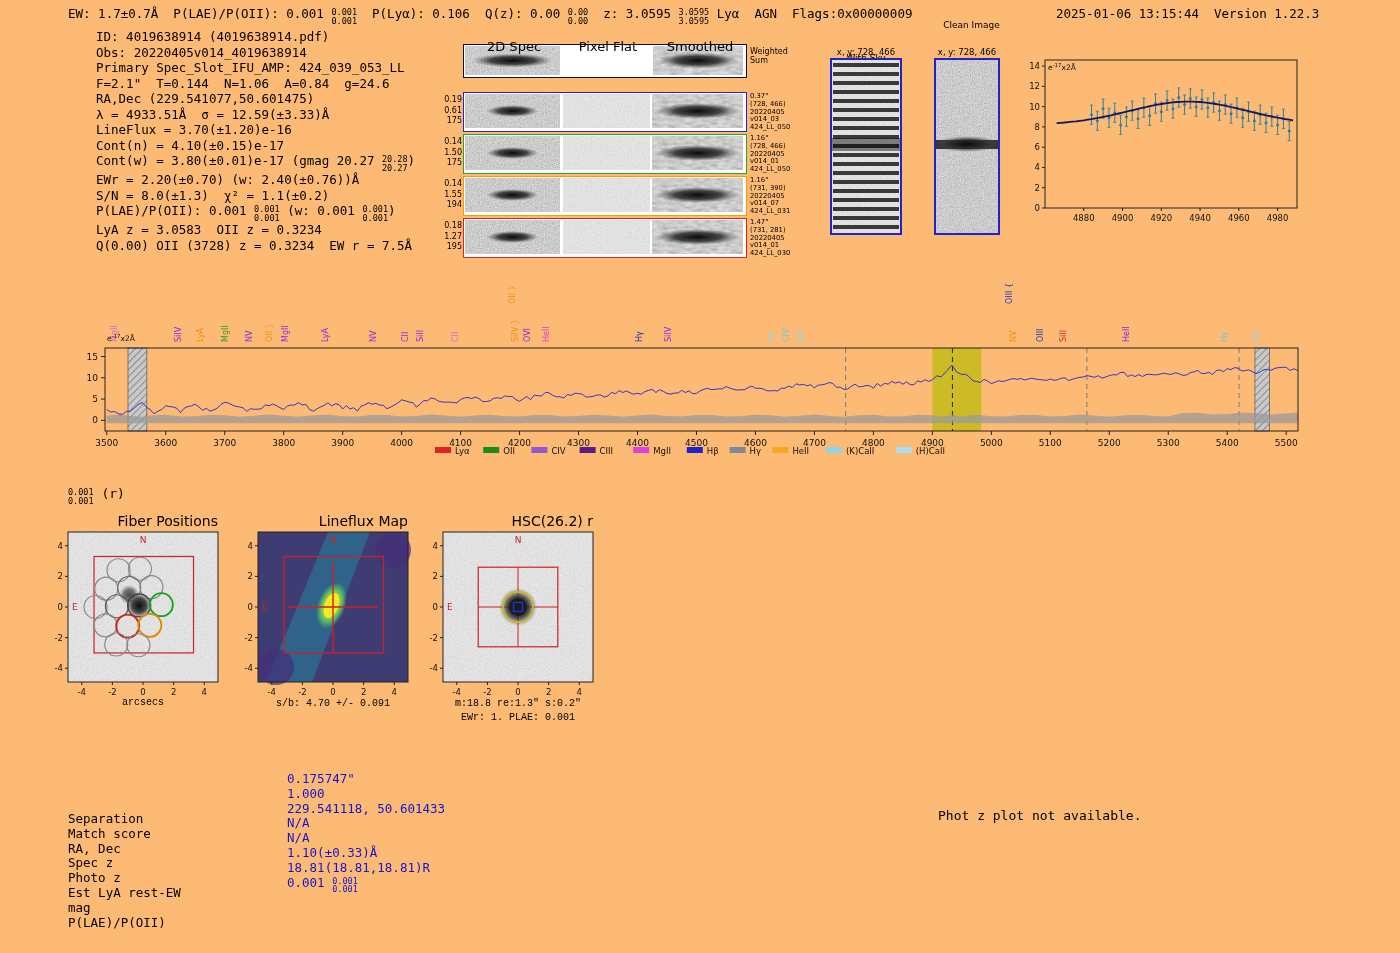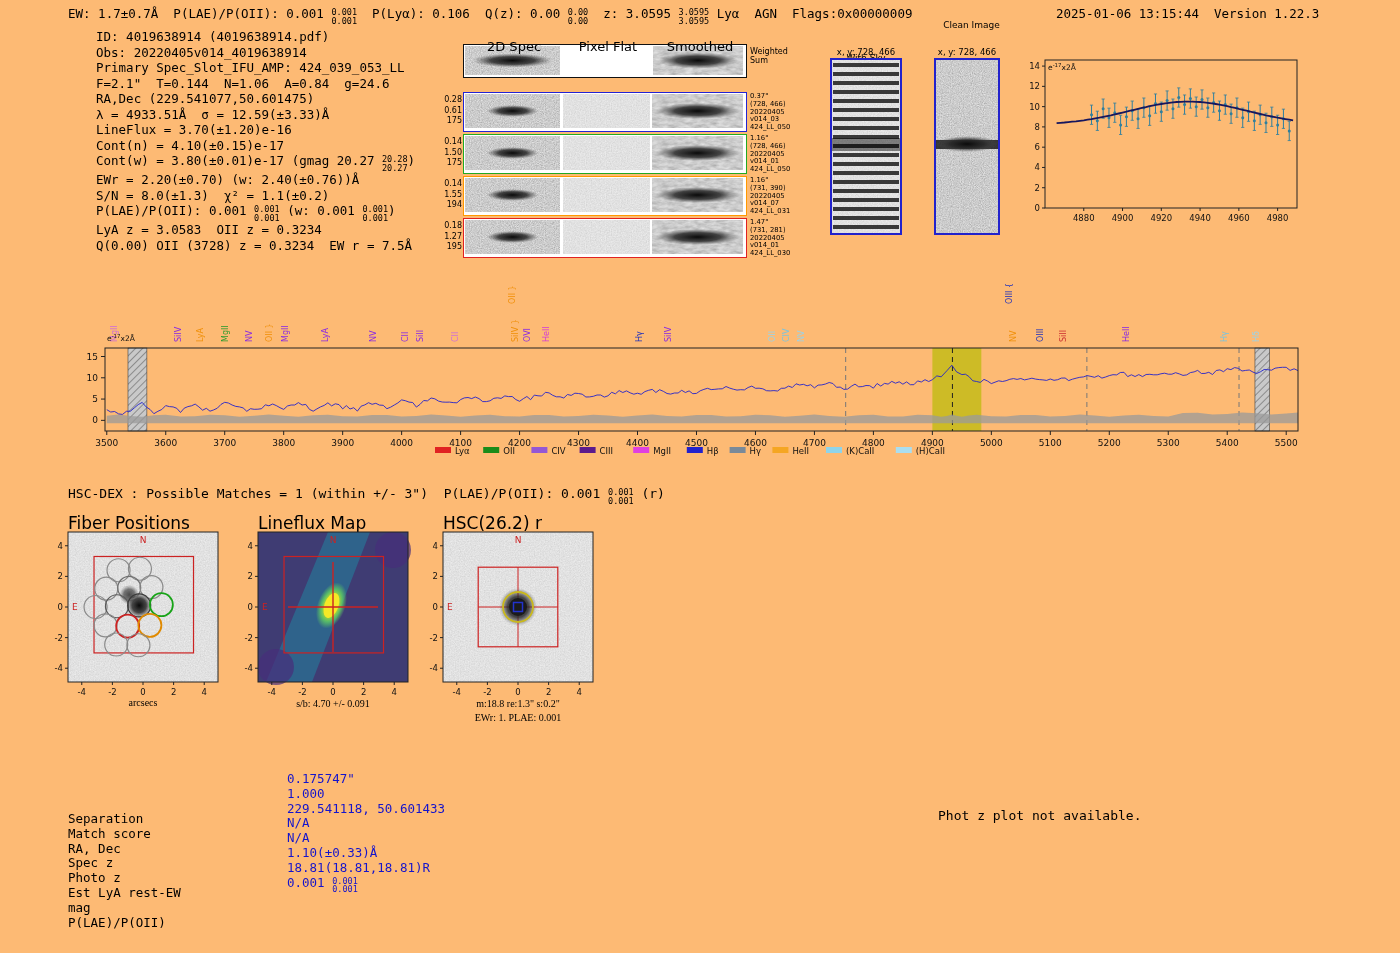--- a/index.html
+++ b/index.html
@@ -10,23 +10,23 @@
   .frac .t,.frac .b{display:block;font-size:8.5px;line-height:8.5px;}
   #header-left{left:68px;top:6px;font-size:12.5px;white-space:pre;}
   #header-right{left:1056px;top:6px;font-size:12.5px;white-space:pre;}
   #info-block{left:68px;top:29px;margin-left:28px;}
   .info-line{font-size:12.5px;line-height:15.5px;white-space:pre;}
   .col-header{position:absolute;top:39px;font-family:"DejaVu Sans",sans-serif;font-size:13px;
               transform:translateX(-50%);white-space:nowrap;}
   .row-left{position:absolute;width:26px;text-align:right;font-size:8px;line-height:10.5px;
             font-family:"DejaVu Sans",sans-serif;}
   .row-right{position:absolute;font-size:6.8px;line-height:7.8px;font-family:"DejaVu Sans",sans-serif;white-space:nowrap;}
-  .panel-title{position:absolute;font-family:"DejaVu Sans",sans-serif;font-size:17px;text-align:left;}
+  .panel-title{position:absolute;font-family:"DejaVu Sans",sans-serif;font-size:14px;text-align:right;}
   .small-title{position:absolute;font-family:"DejaVu Sans",sans-serif;font-size:9px;text-align:center;transform:translateX(-50%);white-space:nowrap;}
-  .caption{position:absolute;font-family:Liberation Serif, serif;font-size:10px;text-align:center;white-space:nowrap;}
+  .caption{position:absolute;font-family:Liberation Mono, monospace;font-size:10px;text-align:center;white-space:nowrap;}
   #hsc-line{left:68px;top:486px;font-size:13px;white-space:pre;}
   #match-table{left:68px;top:771px;font-size:12.5px;}
   .mt-row{position:relative;height:14.8px;}
   .mt-label{position:absolute;left:0;white-space:pre;margin-top:40px;}
   .mt-value{position:absolute;left:219px;white-space:pre;color:#1414cc;}
   #photz-note{left:938px;top:808px;font-size:13px;white-space:pre;}
   .bordered{position:absolute;box-sizing:border-box;}
 </style>
 </head>
 <body>
@@ -437,21 +437,21 @@
       <text x="664.5999999999999" y="176" font-size="8.5" font-family="DejaVu Sans, sans-serif" fill="#111">Hγ</text>
       <rect x="687.3999999999999" y="169" width="16" height="6" fill="#f5a623"></rect>
       <text x="707.3999999999999" y="176" font-size="8.5" font-family="DejaVu Sans, sans-serif" fill="#111">HeII</text>
       <rect x="740.9999999999999" y="169" width="16" height="6" fill="#8fd4ea"></rect>
       <text x="760.9999999999999" y="176" font-size="8.5" font-family="DejaVu Sans, sans-serif" fill="#111">(K)CaII</text>
       <rect x="810.8" y="169" width="16" height="6" fill="#aadef0"></rect>
       <text x="830.8" y="176" font-size="8.5" font-family="DejaVu Sans, sans-serif" fill="#111">(H)CaII</text>
       <text x="22" y="63" font-size="7.5" font-family="DejaVu Sans, sans-serif" fill="#111"><tspan>e</tspan><tspan dy="-3" font-size="5.3999999999999995">-17</tspan><tspan dy="3" font-size="7.5">x2Å</tspan></text>
     </svg>
 
-  <div id="hsc-line" class="abs"><span>HSC-DEX : Possible Matches = 1 (within +/- 3")  P(LAE)/P(OII): 0.001 </span><span class="frac"><span class="t">0.001</span><span class="b">0.001</span></span><span> (r)</span></div>
+  <div id="hsc-line" class="abs"><span class="frac"><span class="t">0.001</span><span class="b">0.001</span></span><span> (r)</span></div>
 
   <div class="panel-title" style="left:68px;top:513px;width:150px;">Fiber Positions</div>
   <svg id="fiber-svg" class="abs" style="left:38px;top:524px;" width="196" height="178" viewBox="0 0 196 178">
       <rect x="30" y="8" width="150" height="150" fill="#cfcfcf" filter="url(#fNoiseLight)"></rect>
       <rect x="56.02040816326531" y="32.48979591836735" width="99.48979591836735" height="96.42857142857142" fill="none" stroke="#cc2222" stroke-width="1.2"></rect>
       <circle cx="101.17346938775509" cy="81.46938775510205" r="13" fill="url(#gBlob)"></circle>
       <circle cx="91.22448979591837" cy="70.75510204081633" r="10" fill="url(#gBlob)" opacity="0.7"></circle>
       <circle cx="80.51020408163265" cy="46.26530612244898" r="11.5" fill="none" stroke="#8a8a8a" stroke-width="1.2"></circle>
       <circle cx="101.93877551020408" cy="44.734693877551024" r="11.5" fill="none" stroke="#8a8a8a" stroke-width="1.2"></circle>
       <circle cx="68.26530612244898" cy="64.63265306122449" r="11.5" fill="none" stroke="#8a8a8a" stroke-width="1.2"></circle>
@@ -613,21 +613,21 @@
       </svg>
       <svg width="87" height="34" viewBox="0 0 87 34" style="position: absolute; left: 99px; top: 1px;">
         <rect x="0" y="0" width="87" height="34" fill="#c9c9c9" filter="url(#fNoiseLight)"></rect>
       </svg>
       <svg width="91" height="34" viewBox="0 0 91 34" style="position: absolute; left: 188px; top: 1px;">
         <rect x="0" y="0" width="91" height="34" fill="#c9c9c9" filter="url(#fNoiseSmooth)"></rect>
         <ellipse cx="45.5" cy="17" rx="42" ry="8" fill="url(#gBlob)" opacity="1"></ellipse>
       </svg>
     </div>
     <div class="row-left" style="left: 436px; top: 95px;">
-      <div>0.28</div>
+      <div>0.19</div>
       <div>0.61</div>
       <div>175</div>
     </div>
     <div class="row-right" style="left: 750px; top: 93px;">
       <div>0.37"</div>
       <div>(728, 466)</div>
       <div>20220405</div>
       <div>v014_03</div>
       <div>424_LL_050</div>
     </div>

